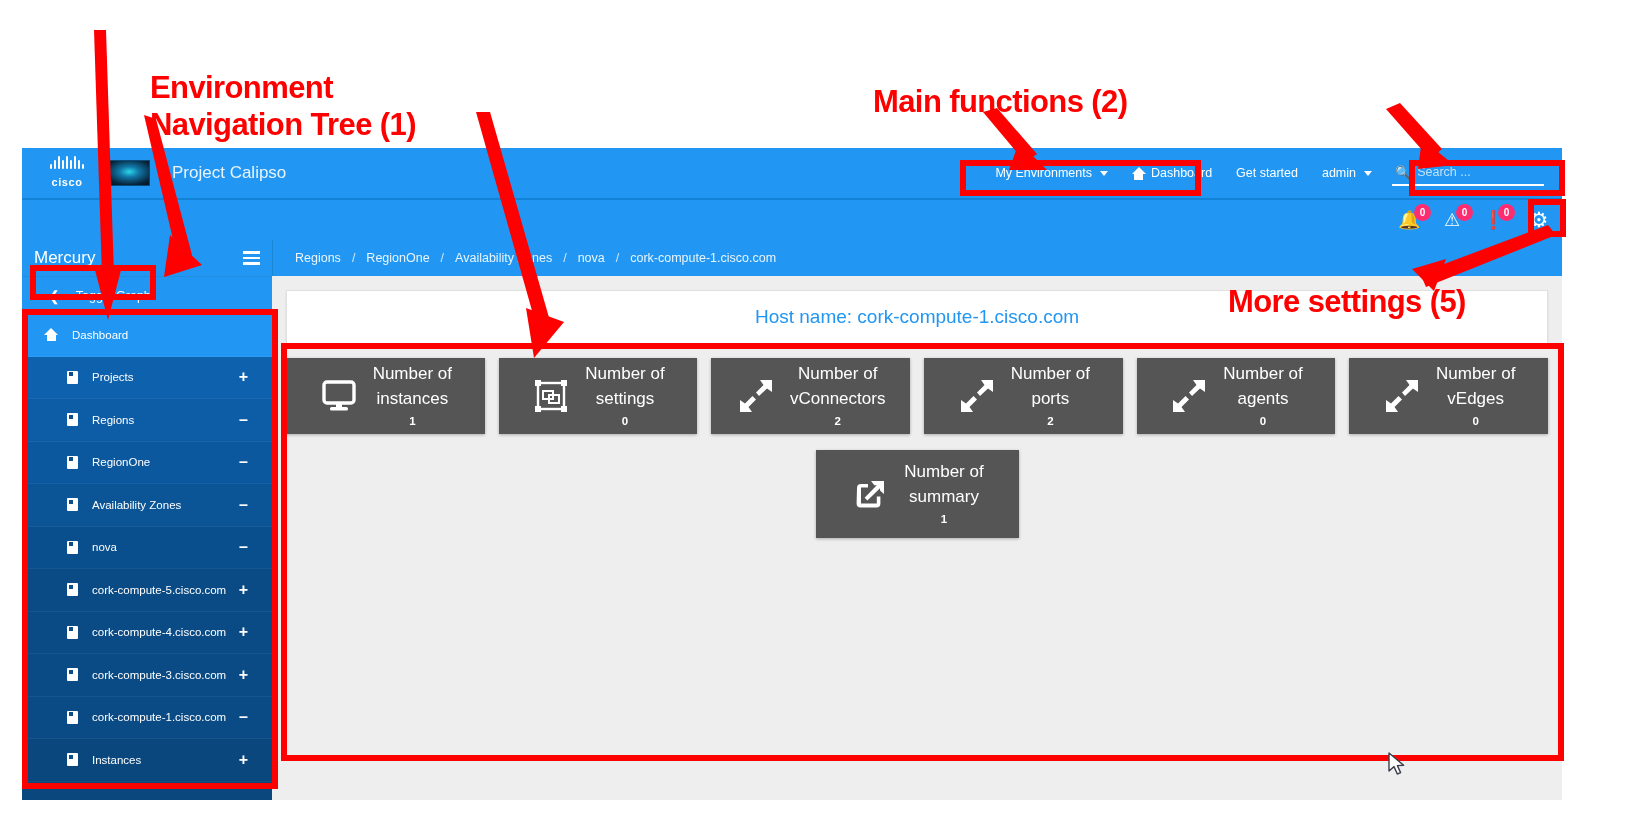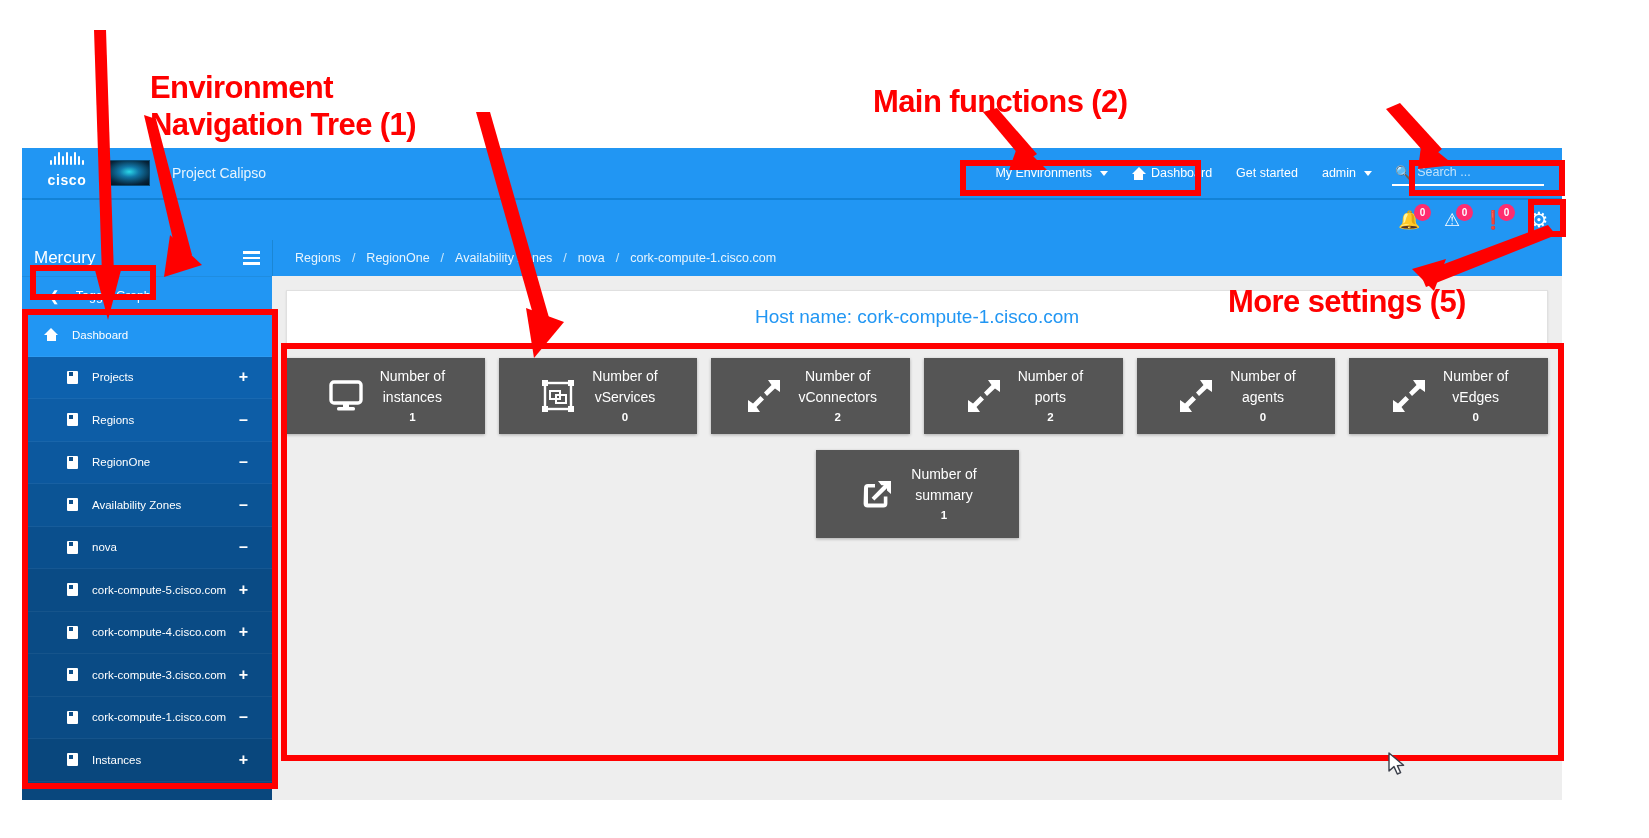--- a/index.html
+++ b/index.html
@@ -45,28 +45,28 @@
     position: absolute; left: 0; top: 0; width: 1540px; height: 50px;
     background: #2196f3;
     display: flex; align-items: center;
   }
   .cisco-logo {
     margin-left: 22px; width: 46px; height: 30px;
     display: flex; flex-direction: column; align-items: center; justify-content: flex-end;
   }
   .cisco-bars { display: flex; align-items: flex-end; height: 13px; gap: 2px; }
   .cisco-bars i { display:block; width: 2px; background: #fff; border-radius: 1px; }
-  .cisco-word { font-size: 14px; font-weight: 700; color: #fff; letter-spacing: .6px; margin-top:7px;}
+  .cisco-word { font-size: 11px; font-weight: 700; color: #fff; letter-spacing: .6px; margin-top:7px;}
   .brand-thumb {
     margin-left: 14px; width: 46px; height: 26px;
     background: radial-gradient(ellipse at 55% 45%, #2ad7e8 0%, #1177a8 28%, #06243a 70%, #010a11 100%);
     border: 1px solid #0a4c77;
   }
   .brand-title {
-    margin-left: 22px; color: #e9f4fd; font-size: 14px; font-weight: 400;
+    margin-left: 22px; color: #e9f4fd; font-size: 17px; font-weight: 400;
   }
   .topnav {
     margin-left: auto; display: flex; align-items: center; gap: 0px; padding-right: 8px;
   }
   .topnav a {
     color: #ffffff; font-size: 12.5px; text-decoration: none;
     padding: 6px 12px; display: flex; align-items: center; gap: 5px; white-space: nowrap;
   }
   .caret-dn { width:0;height:0;border-left:4px solid transparent;border-right:4px solid transparent;border-top:5px solid #fff; display:inline-block; margin-left:3px;}
   .home-ico { width: 14px; height: 13px; position: relative; display:inline-block; }
@@ -166,21 +166,21 @@
   .cards-wrap { padding: 14px 14px 0 14px; }
   .cards-row { display:flex; gap: 14px; }
   .card {
     flex: 1 1 0; height: 76px; background:#555555;
     box-shadow: 0 1px 3px rgba(0,0,0,.28);
     display:flex; align-items:center; justify-content:center; gap: 14px;
     color:#fff;
   }
   .card .ico { width: 40px; height: 40px; display:flex; align-items:center; justify-content:center; }
   .card .txt { text-align:center; line-height: 1.45; }
-  .card .t1, .card .t2 { font-size: 14px; display:block; }
+  .card .t1, .card .t2 { font-size: 17px; display:block; }
   .card .val { font-size: 11.5px; font-weight: 700; display:block; margin-top:2px; }
   .cards-row2 { display:flex; justify-content:center; margin-top: 16px; }
   .cards-row2 .card { flex: 0 0 203px; height: 88px; }
 
   
   .cursor { position:absolute; z-index:95; }
 </style>
 </head>
 <body>
 
@@ -389,21 +389,21 @@
                 <rect x="1" y="1" width="6" height="6" fill="#fff"></rect>
                   <rect x="27" y="1" width="6" height="6" fill="#fff"></rect>
                 <rect x="1" y="27" width="6" height="6" fill="#fff"></rect>
                   <rect x="27" y="27" width="6" height="6" fill="#fff"></rect>
                 <rect x="9" y="12" width="10" height="8" fill="none" stroke="#fff" stroke-width="2"></rect>
                 <rect x="15" y="16" width="10" height="8" fill="none" stroke="#fff" stroke-width="2"></rect>
               </svg>
             </span>
             <span class="txt">
               <span class="t1">Number of</span>
-              <span class="t2">vServices</span>
+              <span class="t2">settings</span>
               <span class="val">0</span>
             </span>
           </div>
 
           <div class="card">
             <span class="ico">
               <svg width="34" height="34" viewBox="0 0 34 34">
                 <g fill="#fff">
                   <polygon points="33,1 33,13 28,9.5 20,17 17,13.5 24.5,6 21,1"></polygon>
                   <polygon points="1,33 1,21 6,24.5 13.5,17 17,20.5 9.5,28 13,33"></polygon>

